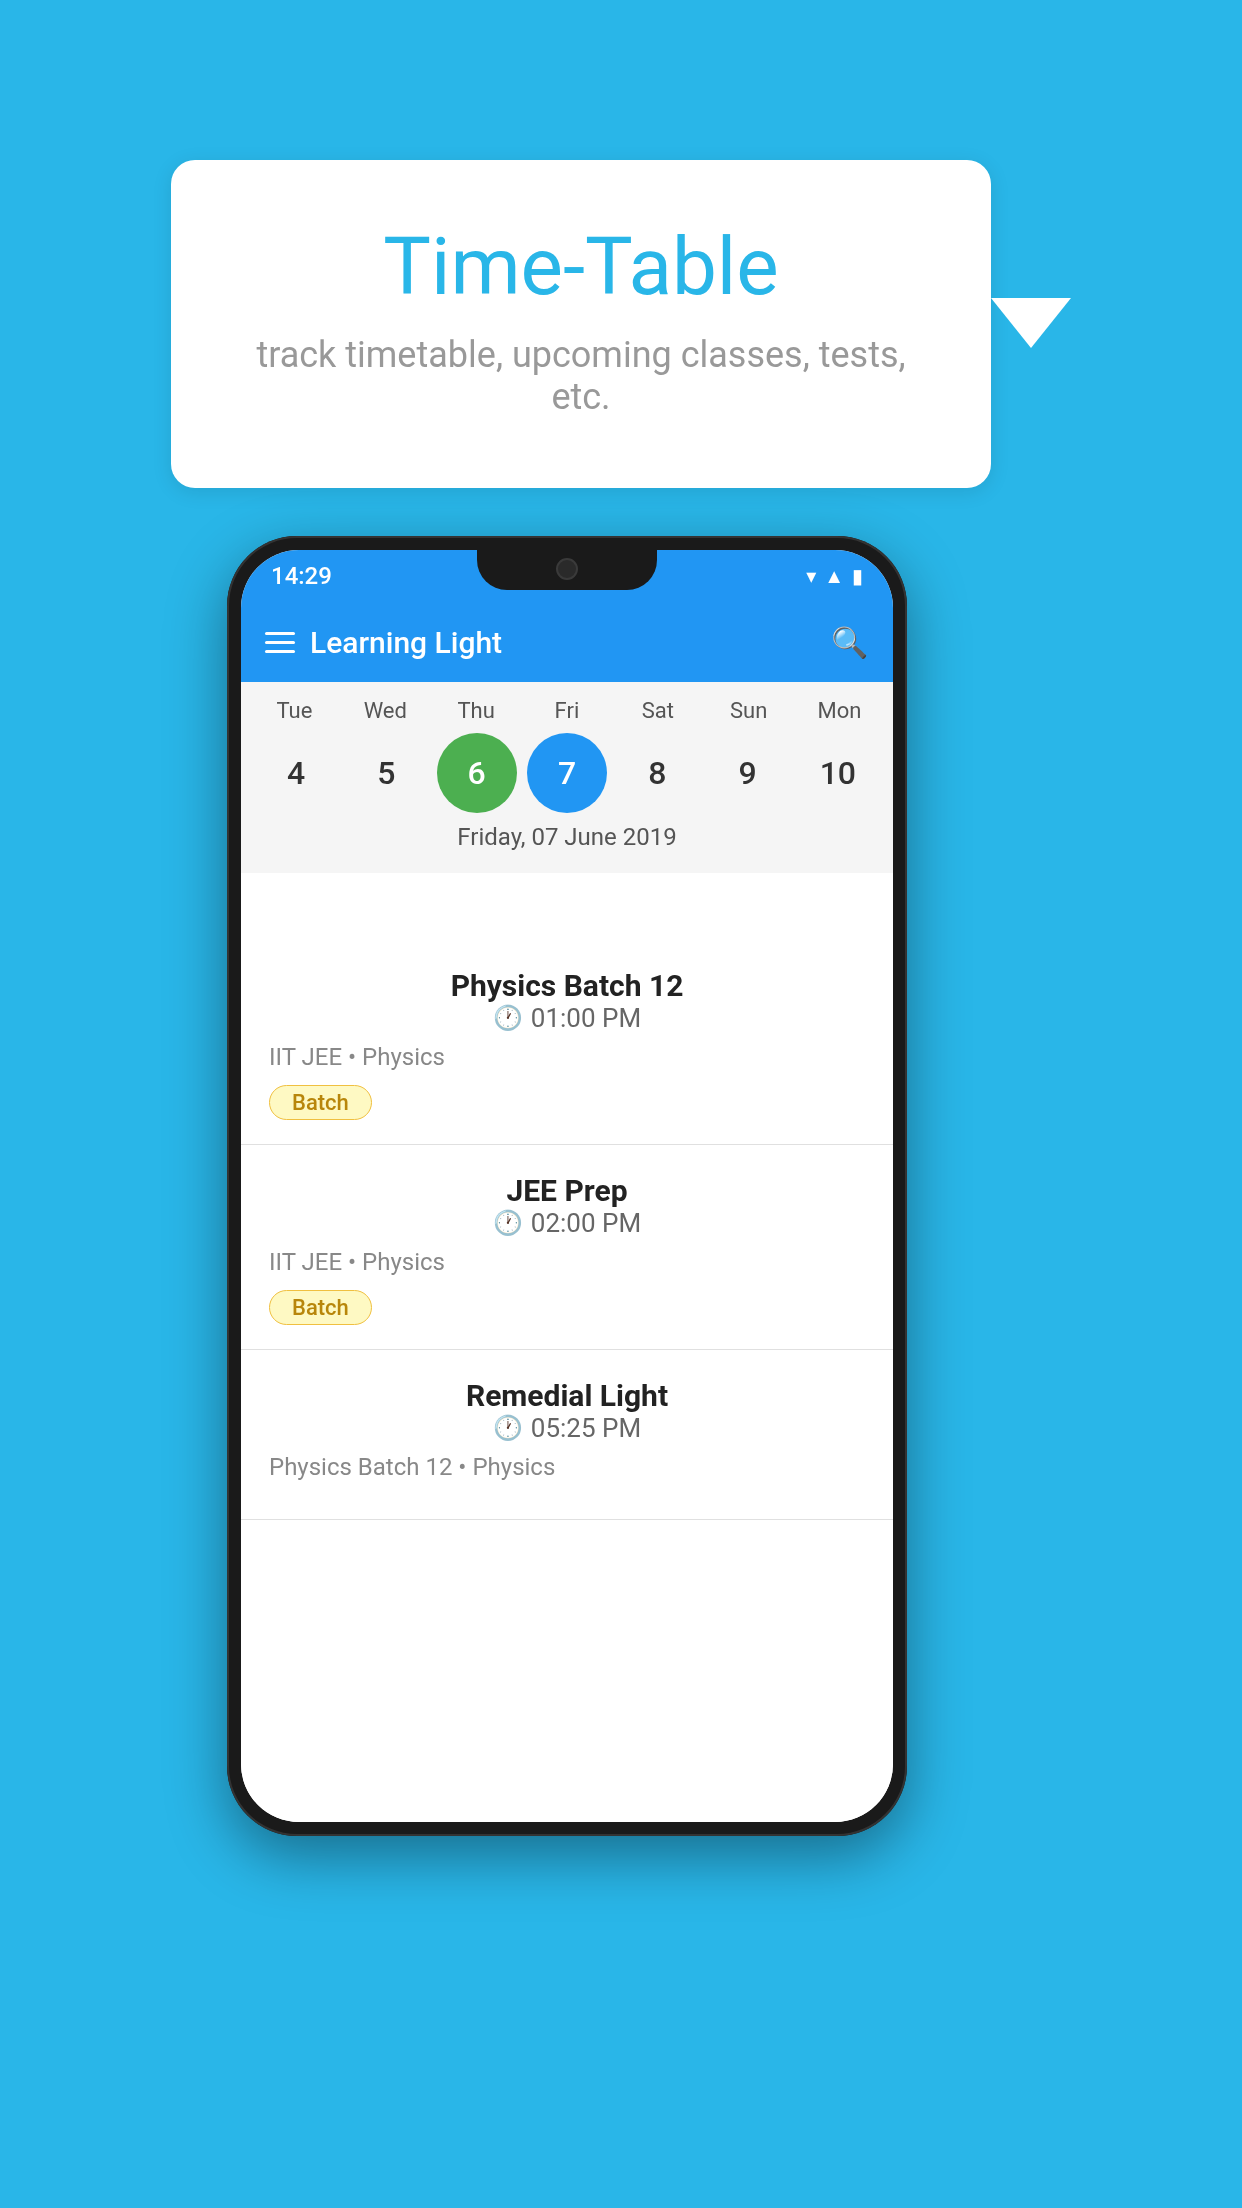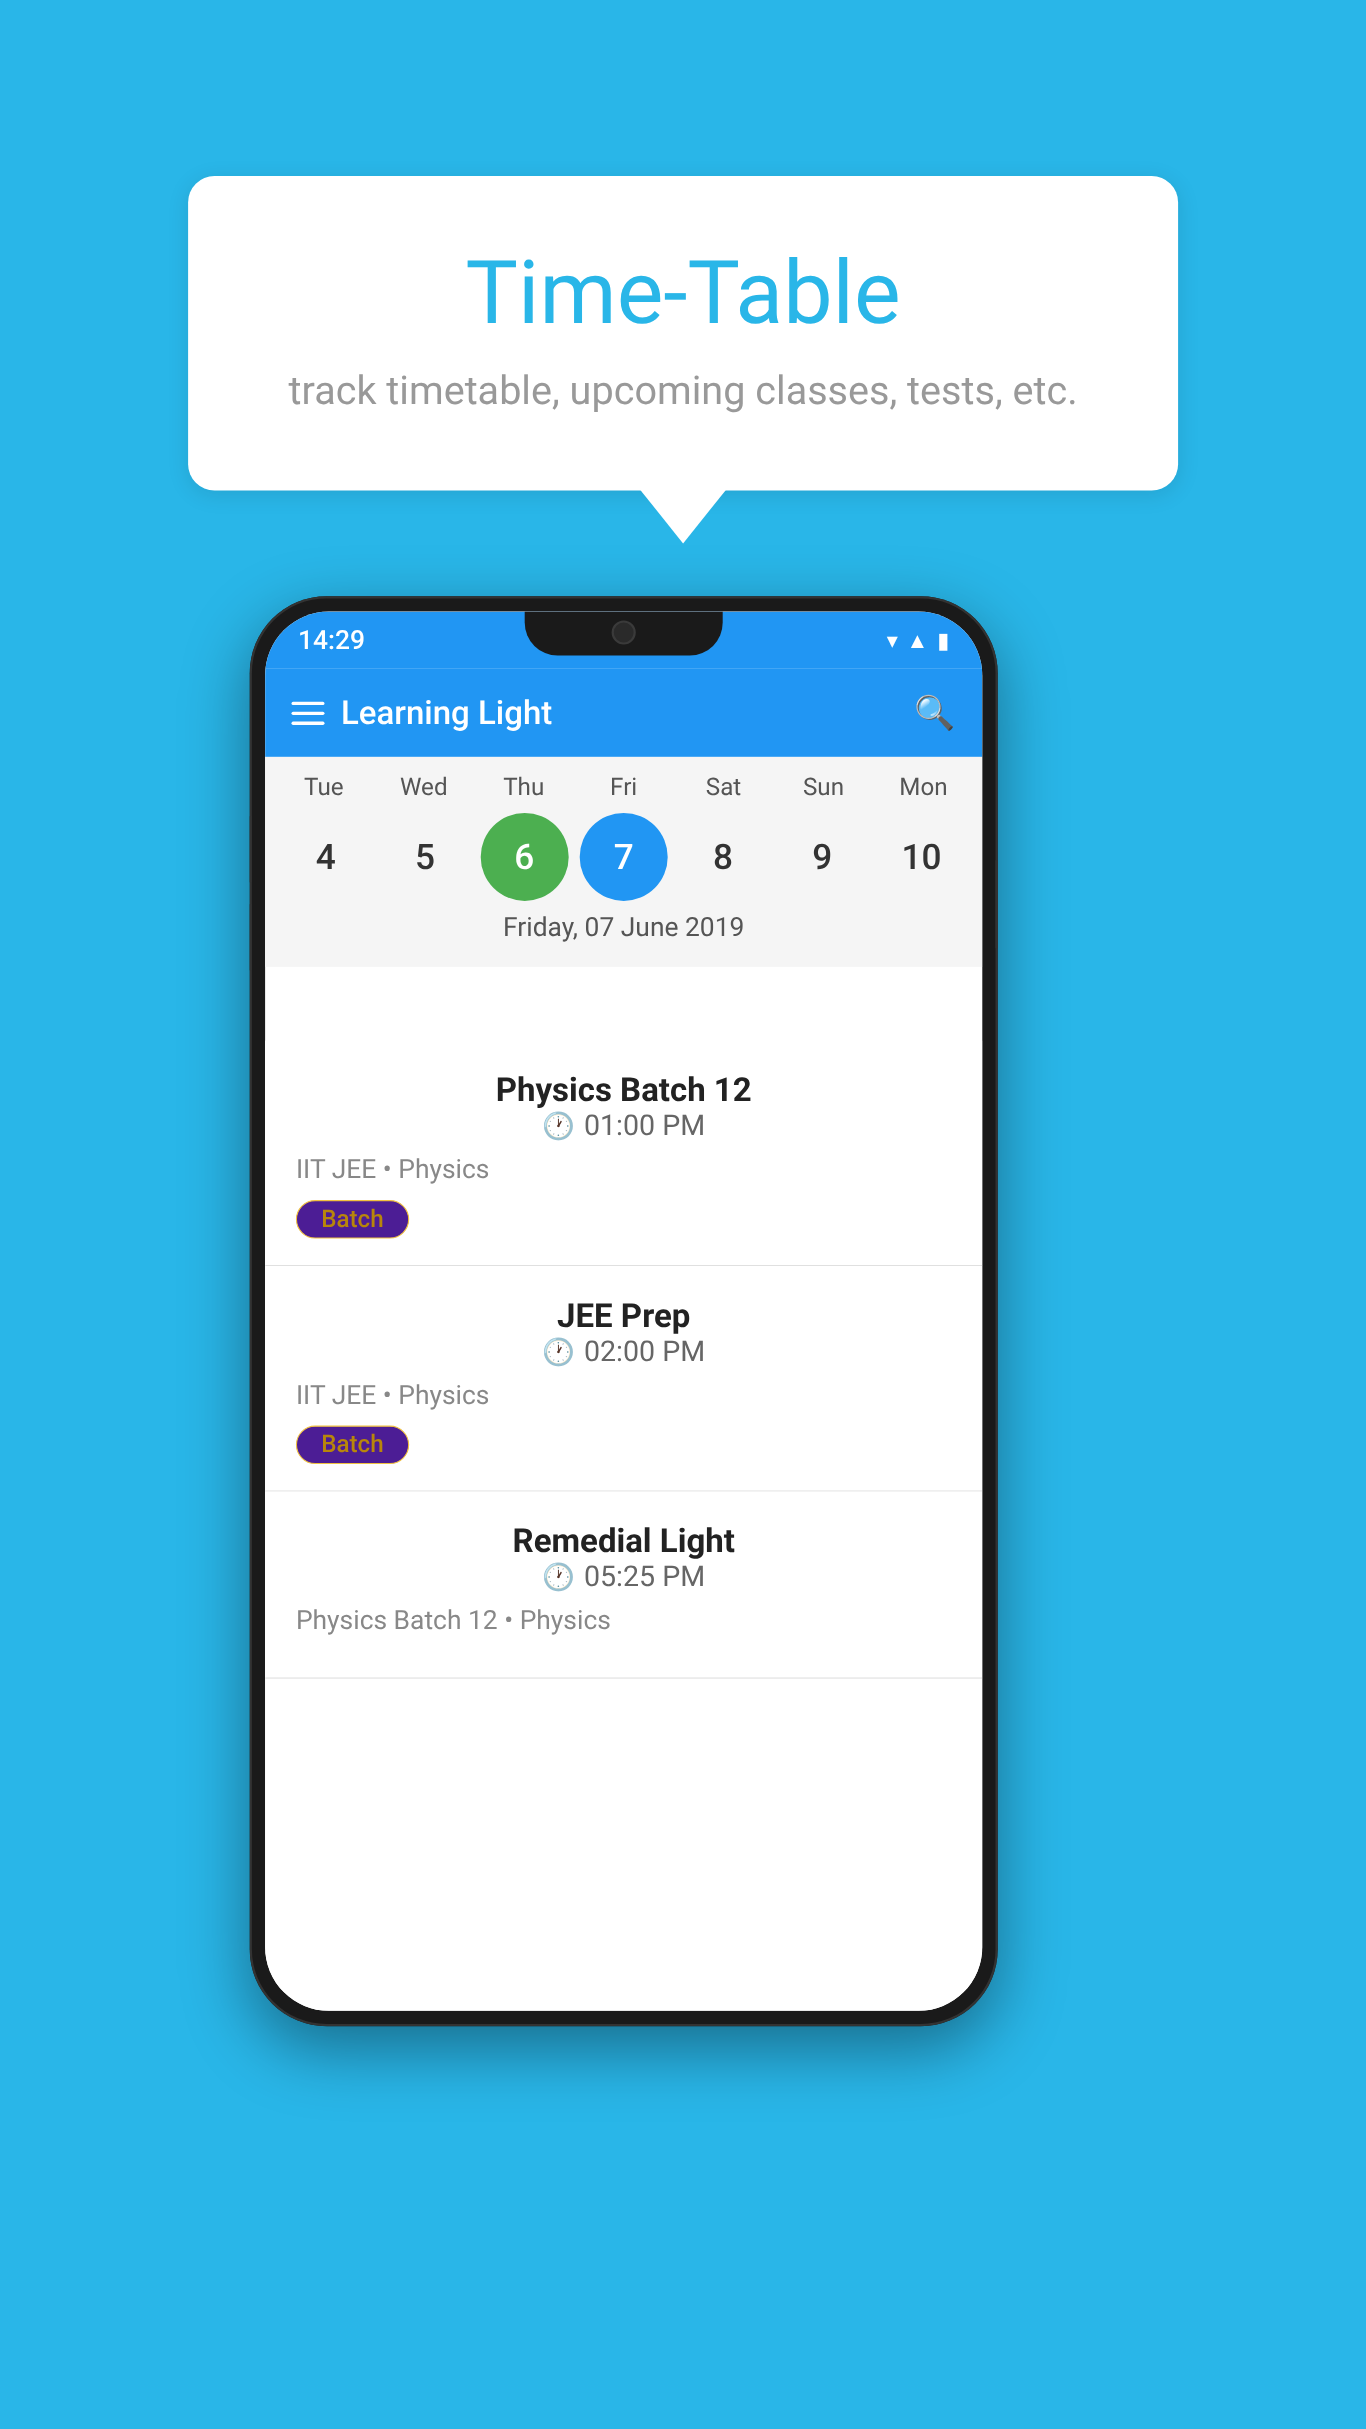--- a/index.html
+++ b/index.html
@@ -13,21 +13,21 @@
       overflow: hidden;
       display: flex;
       flex-direction: column;
       align-items: center;
     }
 
     
     .speech-bubble-wrapper {
       margin-top: 160px;
       display: flex;
-      flex-direction: column;
+      flex-direction: row;
       align-items: center;
       width: 900px;
     }
 
     .speech-bubble {
       background: white;
       border-radius: 24px;
       padding: 60px 80px 70px 80px;
       text-align: center;
       width: 100%;
@@ -282,21 +282,21 @@
     }
 
     .event-sub {
       font-size: 24px;
       color: #888;
       margin-bottom: 14px;
     }
 
     .batch-tag {
       display: inline-block;
-      background: #4c1d95;
+      background: #fef9c3;
       color: #b8860b;
       border: 1.5px solid #f0c040;
       border-radius: 20px;
       padding: 4px 22px;
       font-size: 22px;
       font-weight: 500;
     }
 
     
     .phone-side-btn-vol-up {

